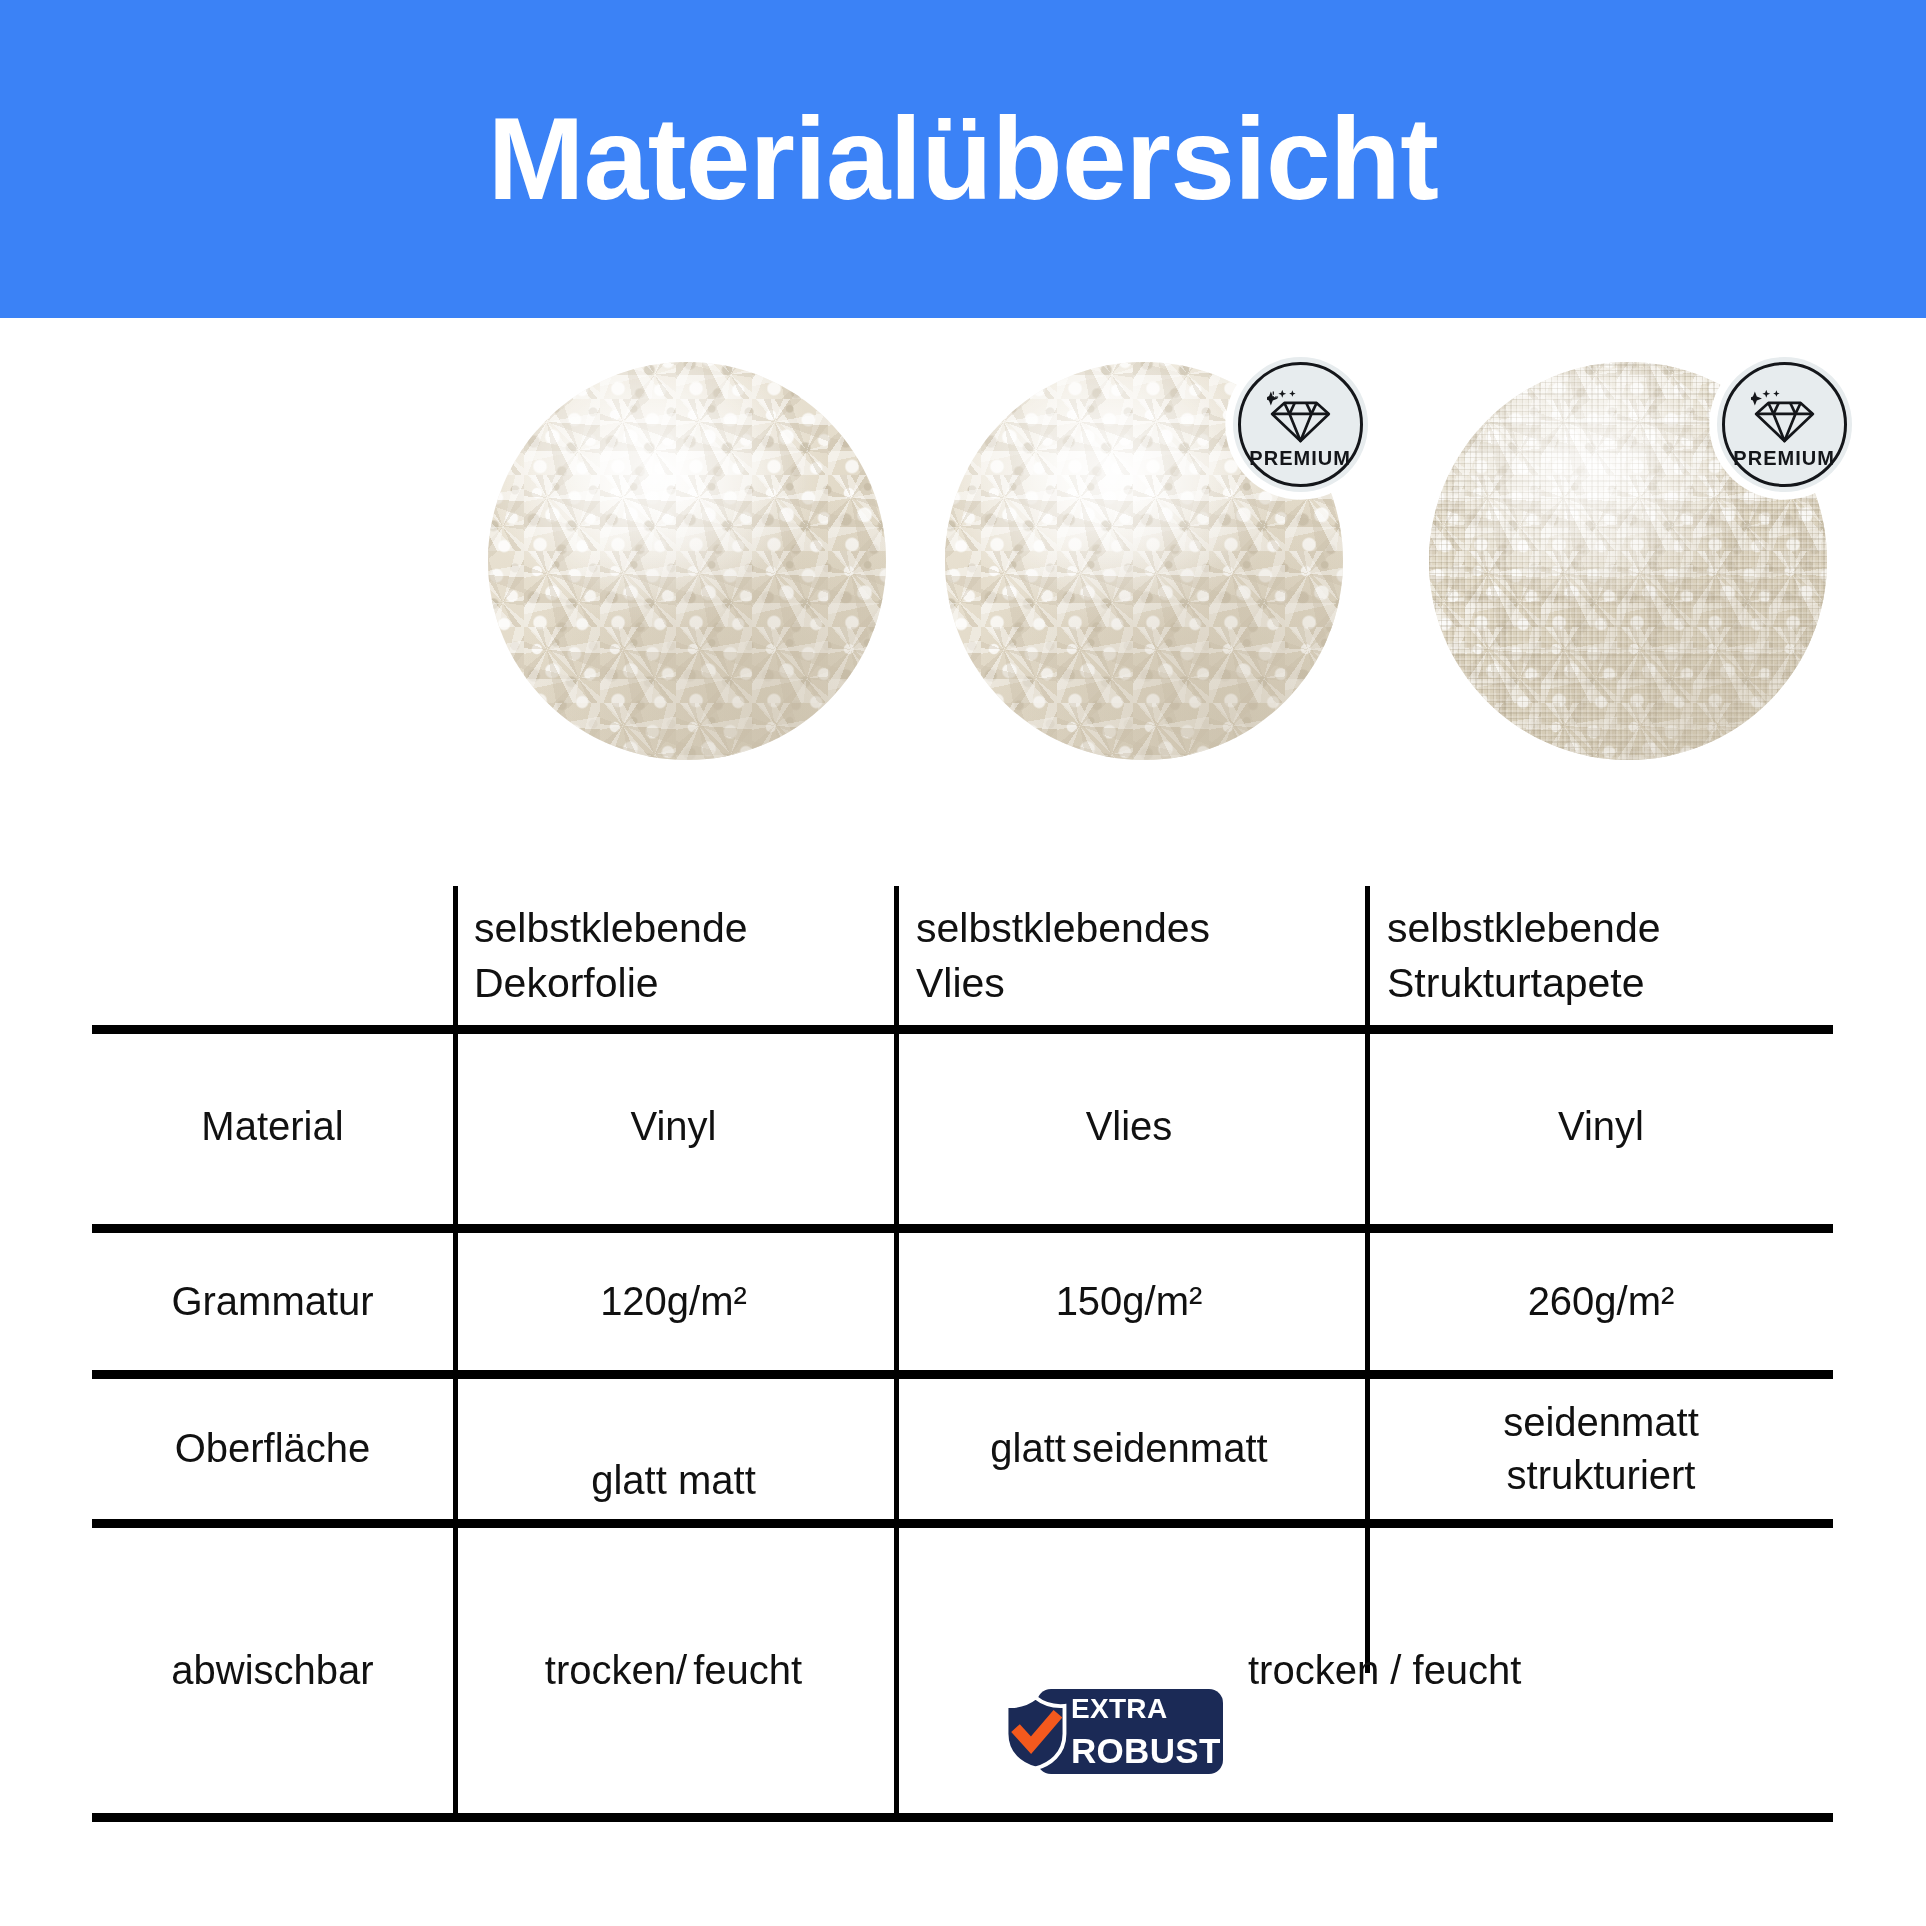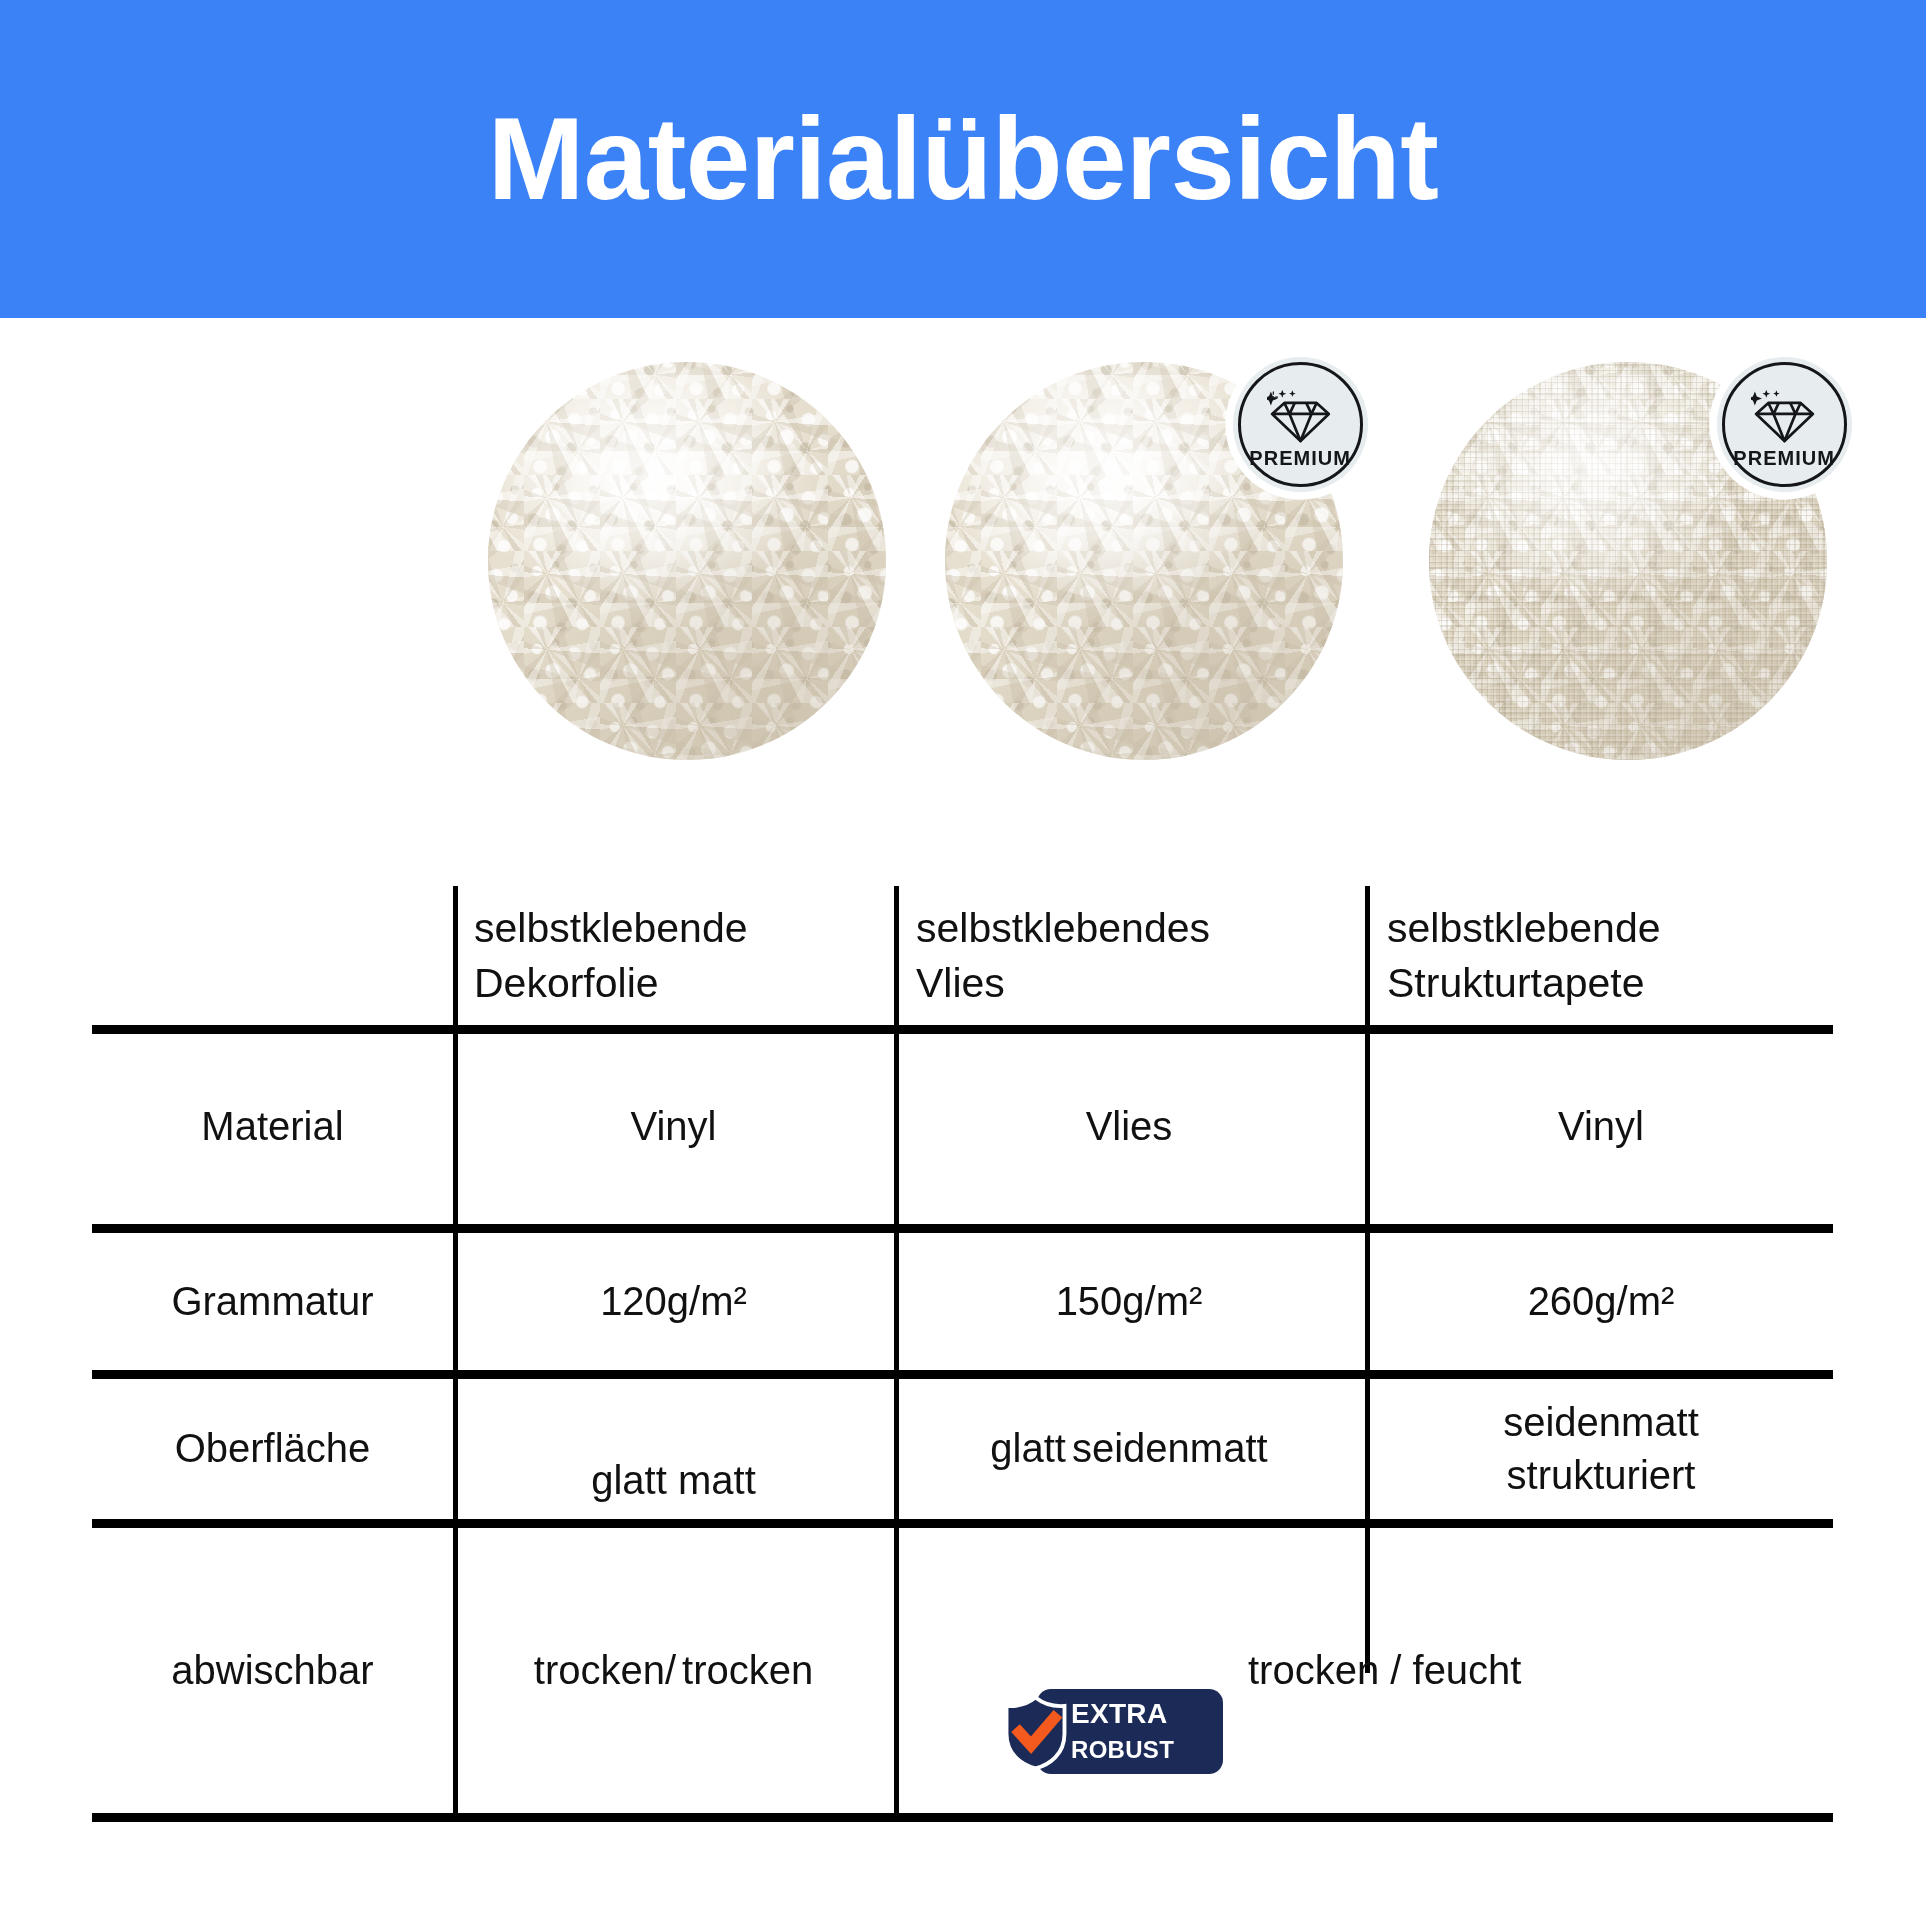--- a/index.html
+++ b/index.html
@@ -124,21 +124,21 @@
   }
   #extra-robust-badge .shield{
     position:absolute; left:0px; top:9px; width:71px; height:76px;
   }
   #extra-robust-badge .txt{
     position:absolute; left:71px; top:9px; width:146px; height:72px;
     display:flex; flex-direction:column; justify-content:center; align-items:flex-start;
     color:#fff; font-weight:700; line-height:1.0;
   }
   #extra-robust-badge .l1{ font-size:28px; letter-spacing:0.3px; }
-  #extra-robust-badge .l2{ font-size:24px; letter-spacing:0.3px; margin-top:10px; }
+  #extra-robust-badge .l2{ font-size:35px; letter-spacing:0.3px; margin-top:10px; }
 </style>
 </head>
 <body>
 
 <div id="header-banner">
   <div id="page-title">Materialübersicht</div>
 </div>
 
 <div id="swatch-strip">
 
@@ -279,21 +279,21 @@
   <div class="cell" style="left:1369px; top:1379px; width:464px; height:140px; flex-direction:column;">
     <span>seidenmatt</span>
     <span>strukturiert</span>
   </div>
 
   <div class="cell rowlabel" style="left:96px; top:1528px; width:353px; height:285px;">
     <span>abwischbar</span>
   </div>
   <div class="cell" style="left:457px; top:1528px; width:433px; height:285px; ">
     <span>trocken/</span>
-    <span>trocken</span>
+    <span>feucht</span>
   </div>
 
   <div class="cell" style="left:1239px; top:1528px; width:594px; height:285px; justify-content:flex-start;">
     <span>trocken / feucht</span>
   </div>
 
   <div id="extra-robust-badge">
     <div class="plate"></div>
     <div class="shield">
       <svg viewBox="0 0 110 118" width="71" height="76" aria-hidden="true">

